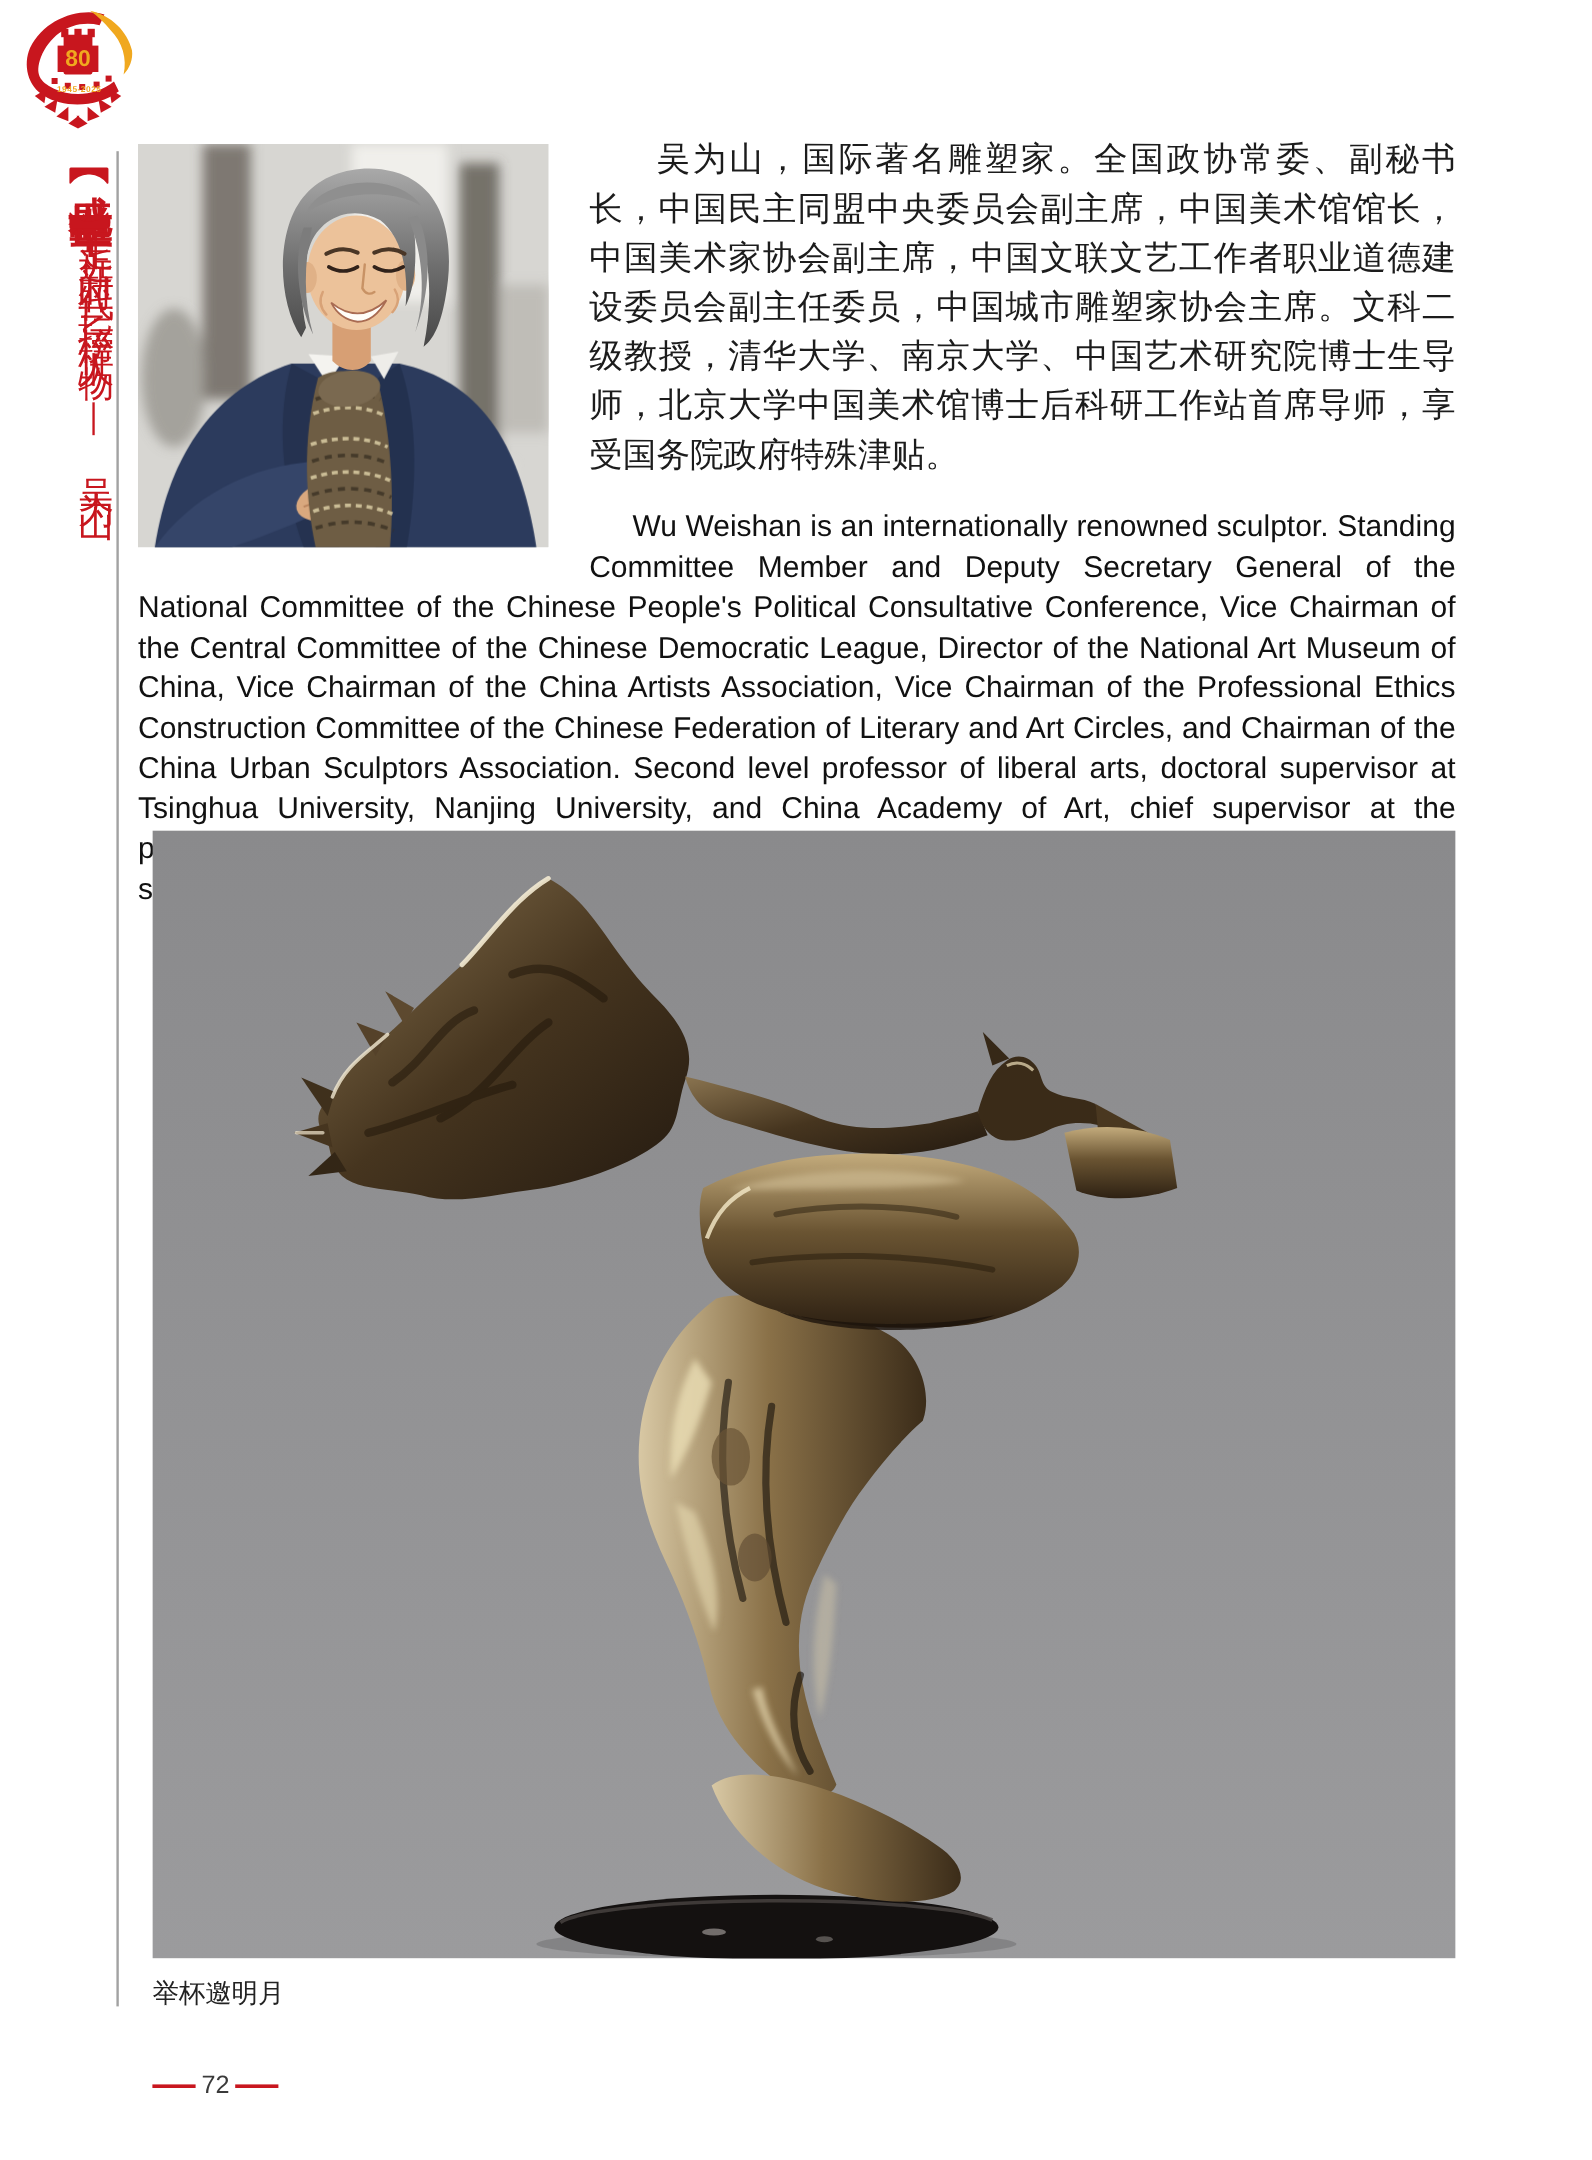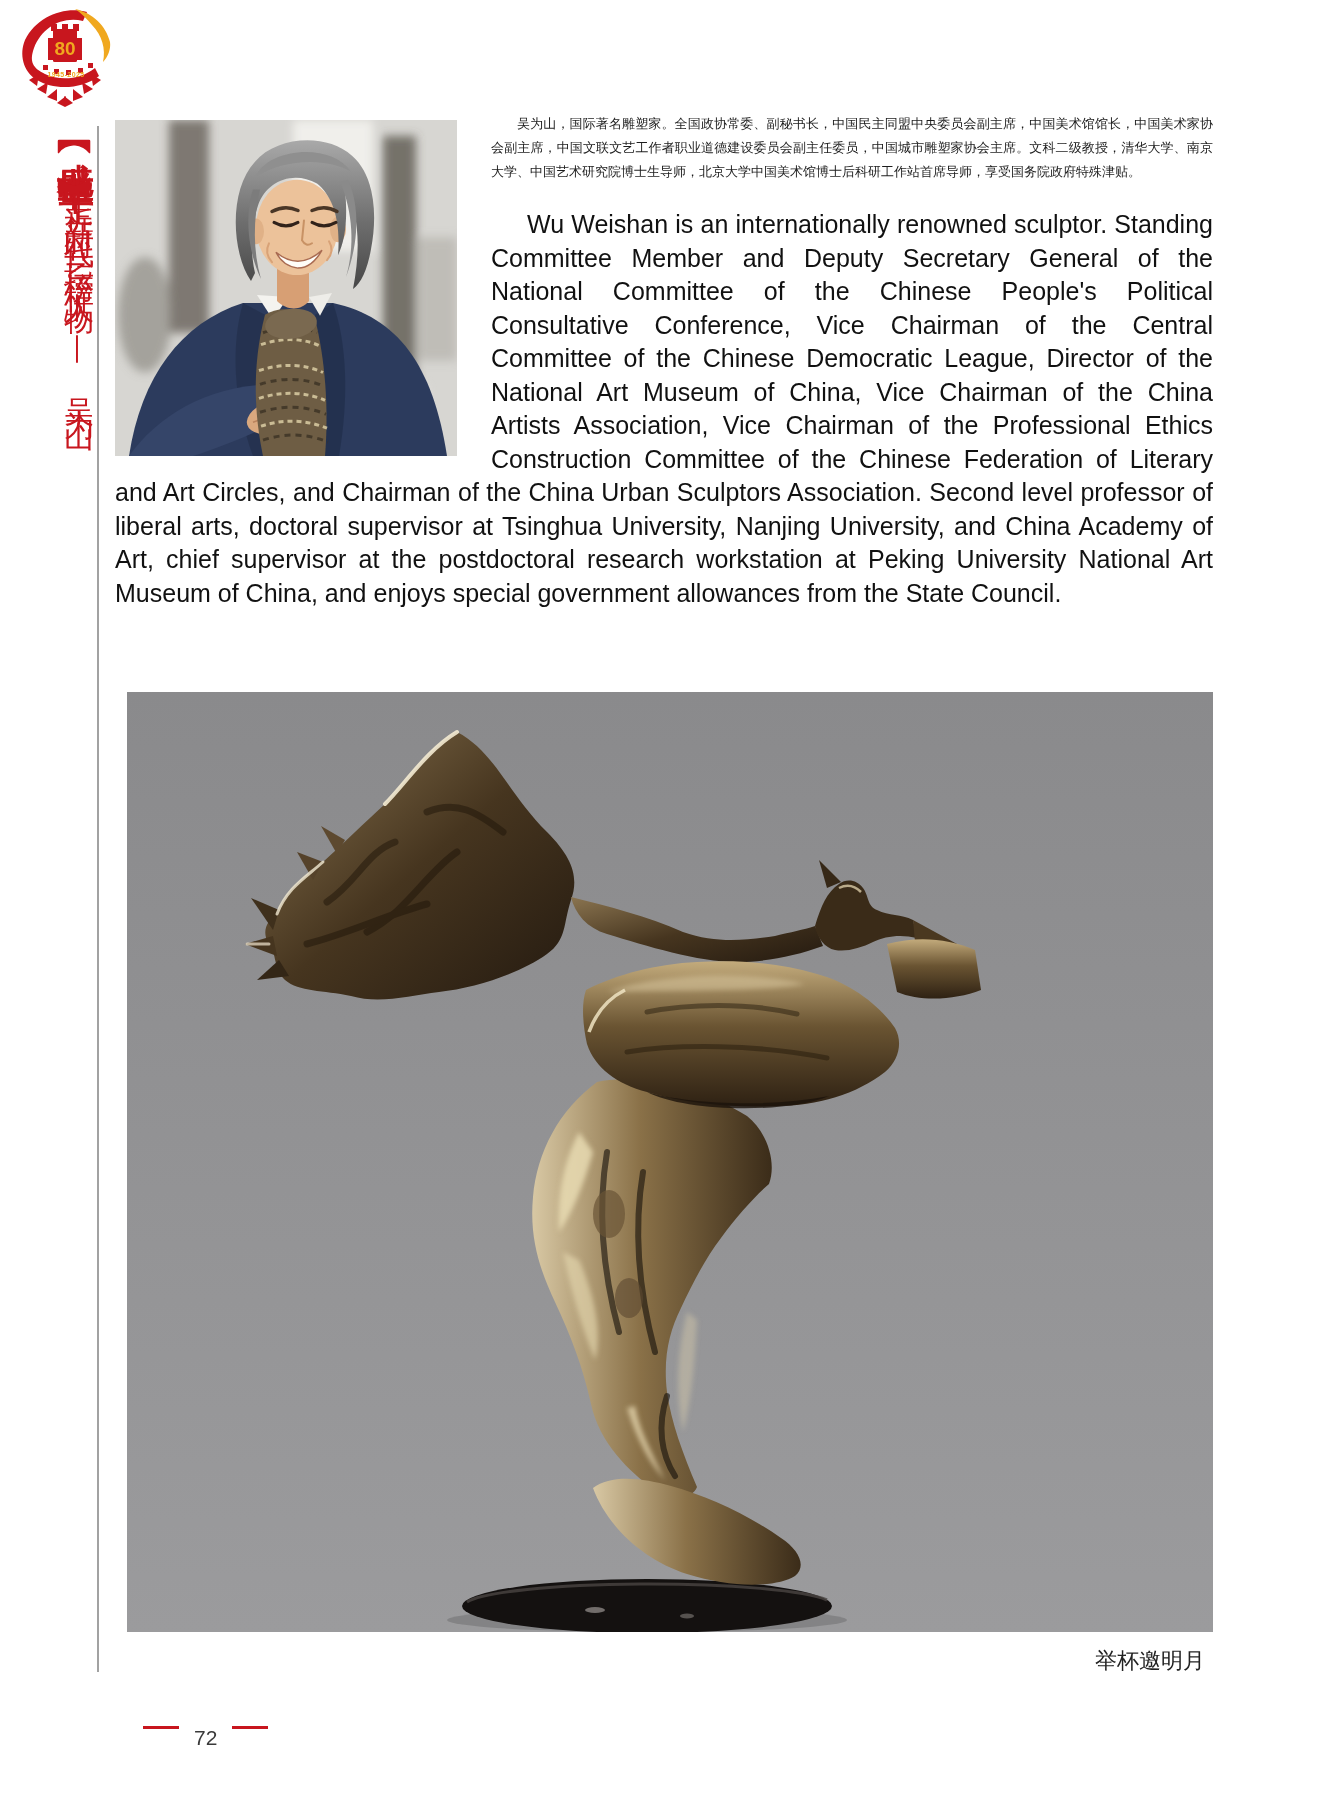--- a/index.html
+++ b/index.html
@@ -30,43 +30,43 @@
   }
   
   .content{position:absolute;left:115px;top:112px;width:1098px;}
   .portrait{
     float:left;width:342px;height:336px;margin:8px 34px 2px 0;
     padding:0;background:#d7d6d2;
   }
   .portrait svg{display:block;width:100%;height:100%;}
   p.zh{
     margin:0 0 24px 0;font-family:"DejaVu Serif","Liberation Serif",serif;
-    font-size:13px;line-height:24px;color:#1c1c1c;
+    font-size:28px;line-height:41px;color:#1c1c1c;
     text-align:justify;text-indent:2em;
   }
   p.en{
     margin:0;font-family:"Liberation Sans",sans-serif;
     font-size:25px;line-height:33.5px;color:#111111;
     text-align:justify;text-indent:36px;
   }
   
   .sculpture{
     position:absolute;left:127px;top:692px;width:1086px;height:940px;
     margin:0;padding:0;
   }
   .sculpture svg{display:block;width:100%;height:100%;}
   .caption{
     position:absolute;left:127px;top:1646px;width:1078px;
-    text-align:right;font-family:"Liberation Sans",sans-serif;
+    font-family:"Liberation Sans",sans-serif;
     font-size:22px;color:#222222;
   }
   
   .pagenum{
-    position:absolute;left:143px;top:1726px;display:flex;
-    gap:15px;
+    position:absolute;left:127px;top:1726px;display:flex;
+    align-items:center;gap:5px;
   }
   .pagenum .dash{width:36px;height:3px;background:#c8161e;}
   .pagenum .num{
     font-family:"Liberation Sans",sans-serif;font-size:21px;color:#3a3a3a;
   }
 </style>
 </head>
 <body>
 
 <div class="badge">

